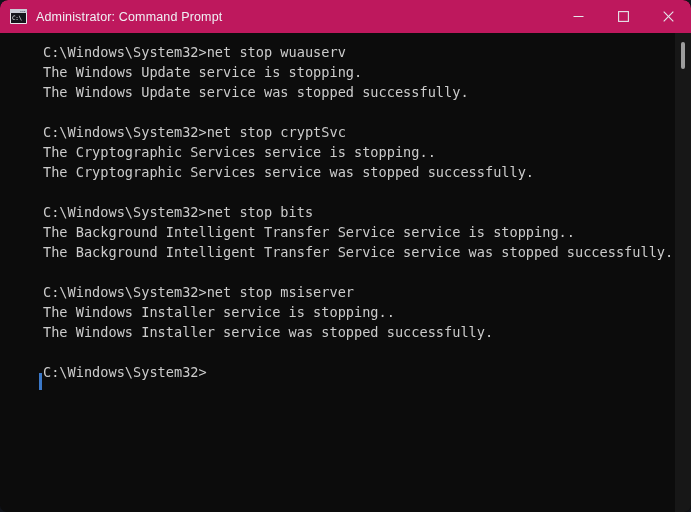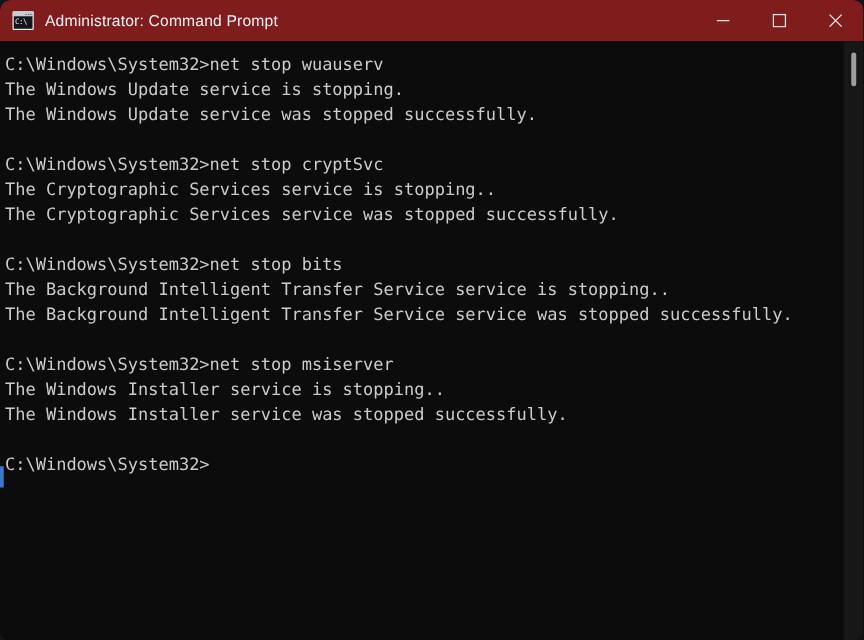--- a/index.html
+++ b/index.html
@@ -32,21 +32,21 @@
     overflow: hidden;
     background: #0c0c0c;
     display: flex;
     flex-direction: column;
   }
 
   
   .titlebar {
     height: 33px;
     min-height: 33px;
-    background: #7f1d1d;
+    background: #be185d;
     display: flex;
     position: relative;
     border-radius: 8px 8px 0 0;
   }
   .title-left {
     display: flex;
     align-items: center;
     padding-left: 10px;
     gap: 9px;
   }
@@ -108,20 +108,21 @@
     cursor: default;
   }
   .win-btn svg { display: block; }
 
   
   .terminal {
     flex: 1;
     position: relative;
     background: #0c0c0c;
     overflow: hidden;
+    margin-left: 39px;
   }
   .term-text {
     position: absolute;
     left: 4px;
     top: 9px;
     right: 20px;
     margin: 0;
     padding: 0;
     font-family: "DejaVu Sans Mono", "Liberation Mono", monospace;
     font-size: 13.6px;

